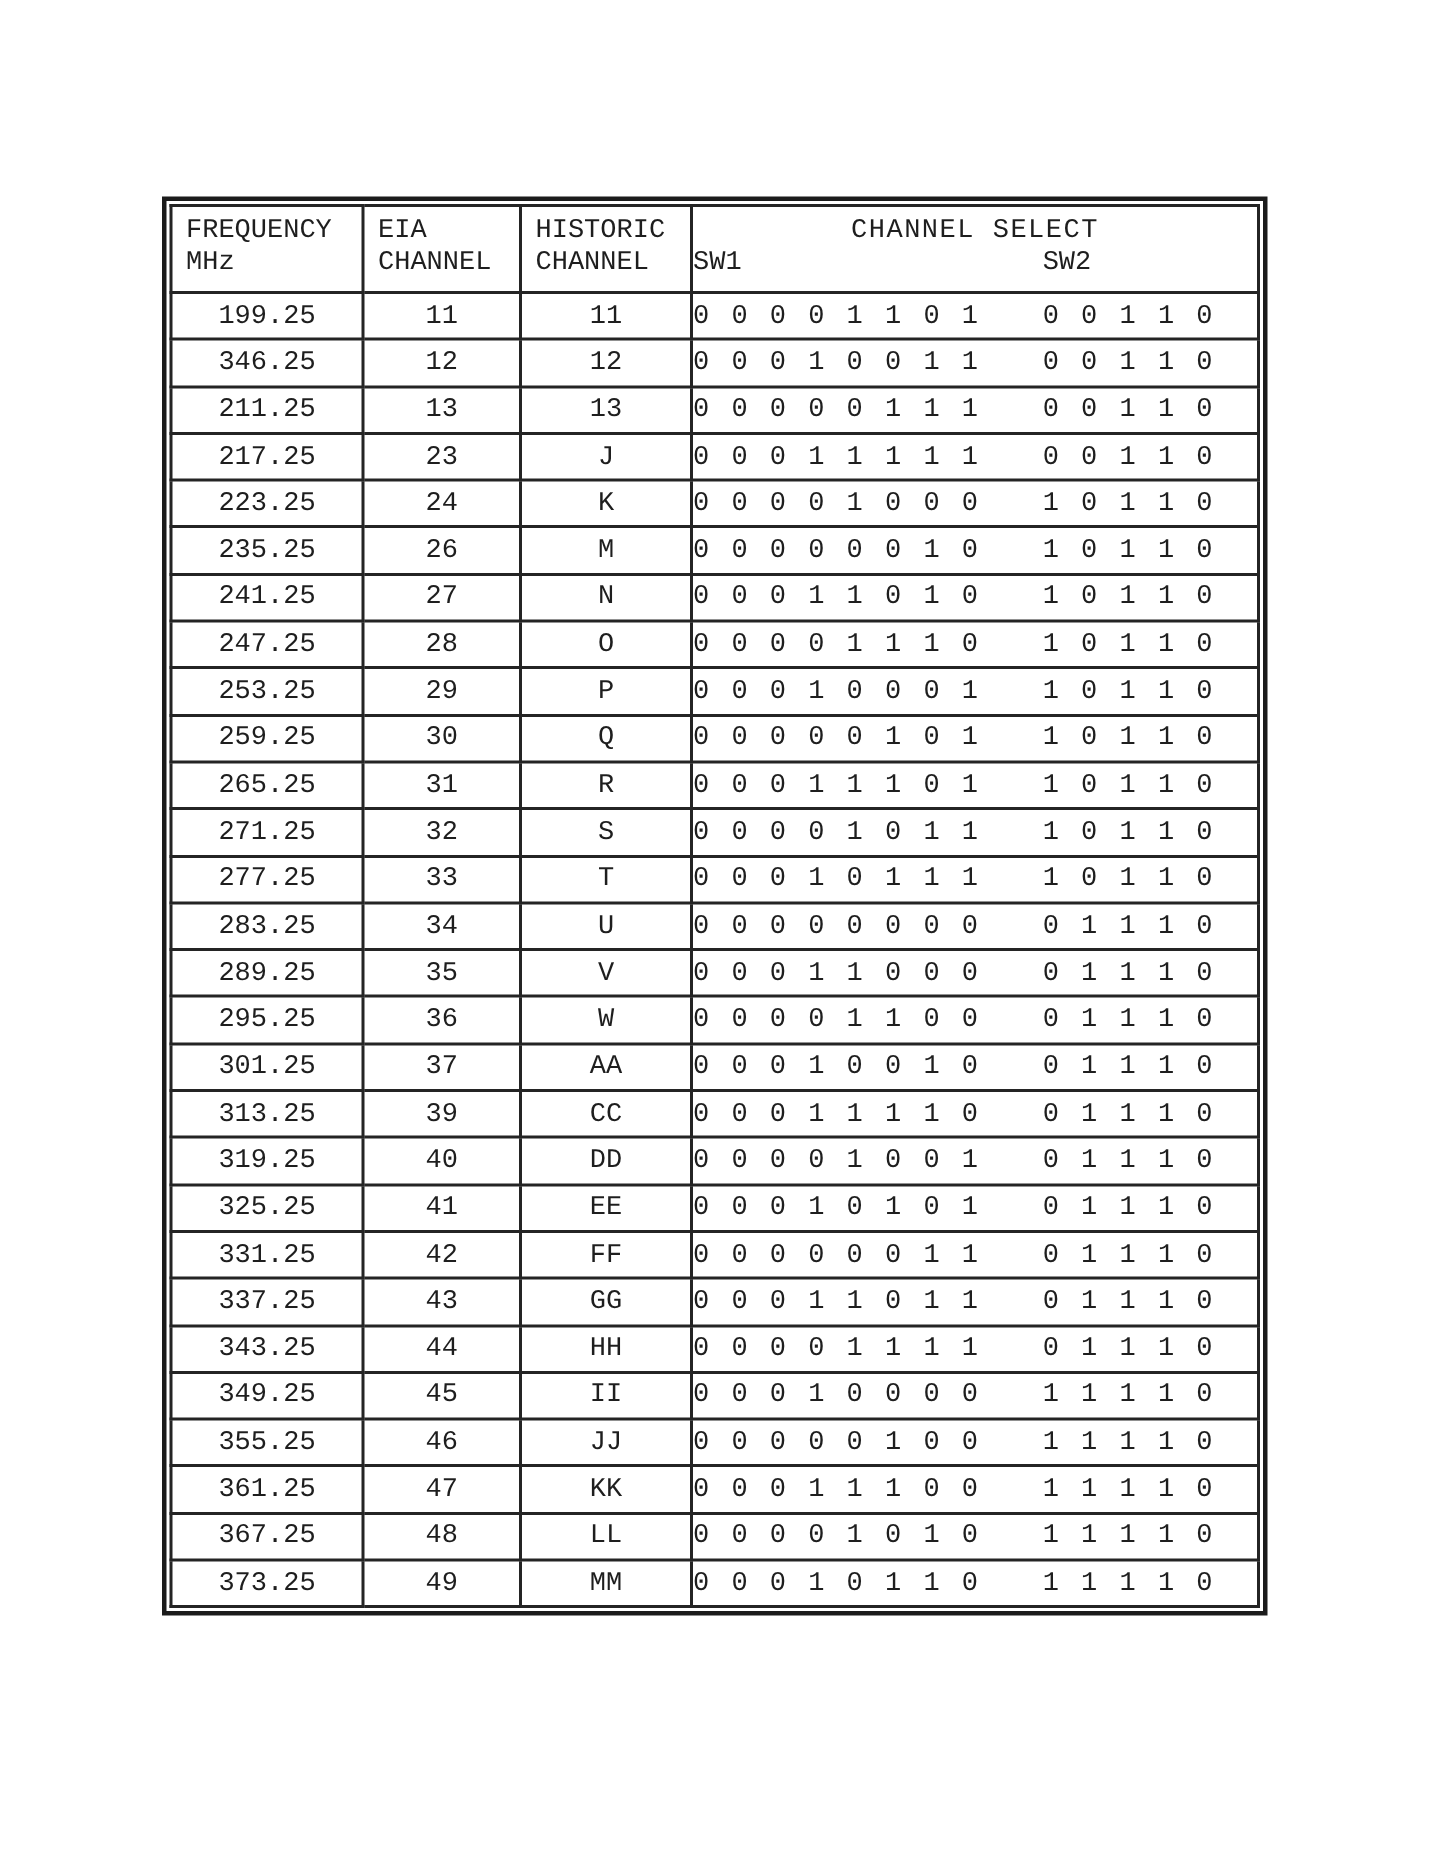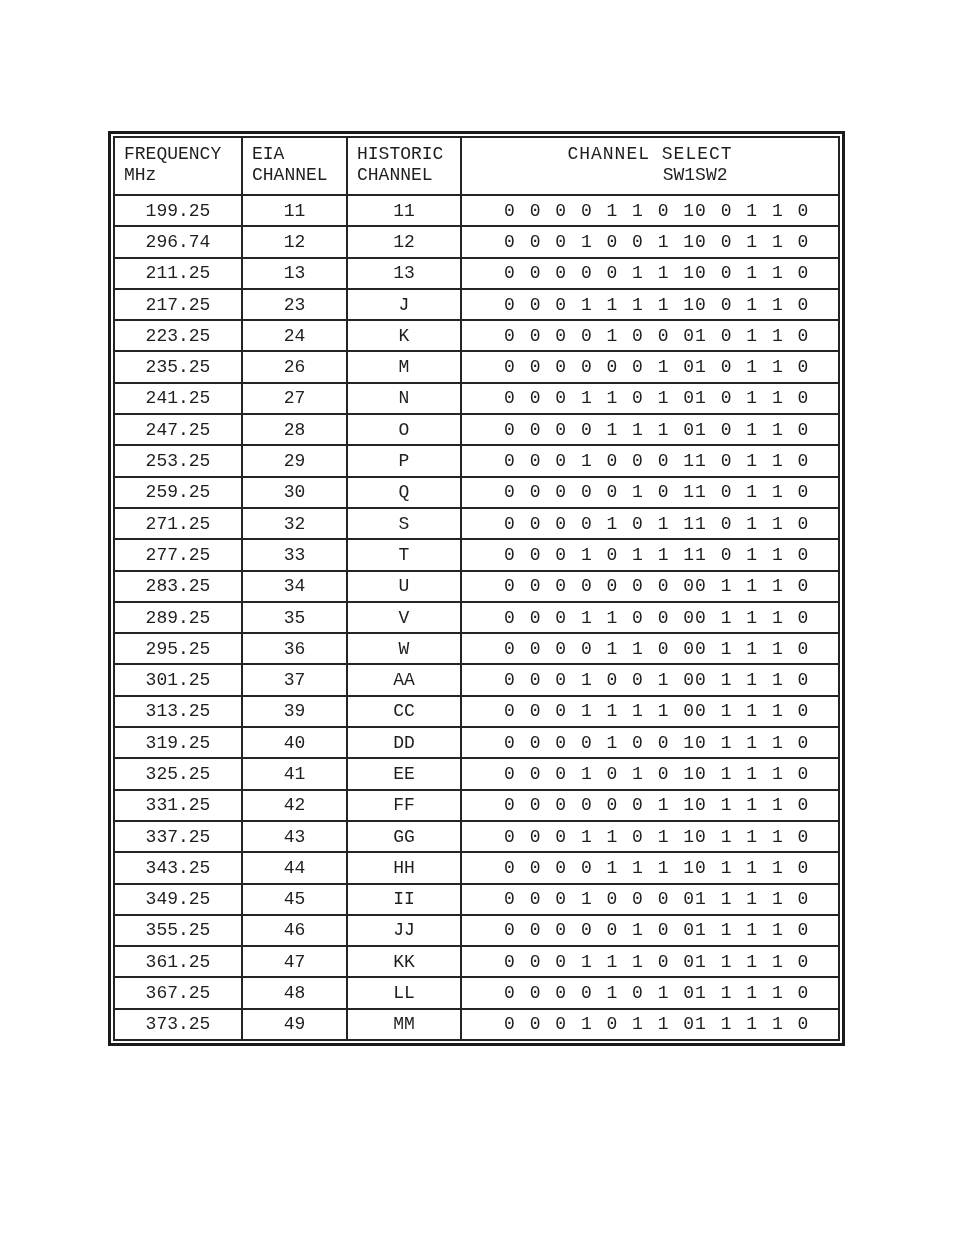--- a/index.html
+++ b/index.html
@@ -53,21 +53,21 @@
   .cs-title {
     text-align: center;
     letter-spacing: 1px;
   }
   .split {
     display: flex;
     width: 100%;
   }
   .split .sw1-part {
     width: 62%;
-    text-align: right;
+    text-align: left;
   }
   .split .sw2-part {
     flex: 1;
     text-align: left;
   }
   tbody tr {
     height: 31.3px;
   }
   tbody td {
     font-size: 18px;
@@ -122,21 +122,21 @@
     <td>11</td>
     <td>
       <div class="split">
         <span class="sw1-part bits">0 0 0 0 1 1 0 1</span>
         <span class="sw2-part bits">0 0 1 1 0</span>
       </div>
     </td>
   </tr>
 
   <tr>
-    <td>296.74</td>
+    <td>346.25</td>
     <td>12</td>
     <td>12</td>
     <td>
       <div class="split">
         <span class="sw1-part bits">0 0 0 1 0 0 1 1</span>
         <span class="sw2-part bits">0 0 1 1 0</span>
       </div>
     </td>
   </tr>
 
@@ -230,20 +230,31 @@
     <td>30</td>
     <td>Q</td>
     <td>
       <div class="split">
         <span class="sw1-part bits">0 0 0 0 0 1 0 1</span>
         <span class="sw2-part bits">1 0 1 1 0</span>
       </div>
     </td>
   </tr>
 
+  <tr>
+    <td>265.25</td>
+    <td>31</td>
+    <td>R</td>
+    <td>
+      <div class="split">
+        <span class="sw1-part bits">0 0 0 1 1 1 0 1</span>
+        <span class="sw2-part bits">1 0 1 1 0</span>
+      </div>
+    </td>
+  </tr>
 
   <tr>
     <td>271.25</td>
     <td>32</td>
     <td>S</td>
     <td>
       <div class="split">
         <span class="sw1-part bits">0 0 0 0 1 0 1 1</span>
         <span class="sw2-part bits">1 0 1 1 0</span>
       </div>

